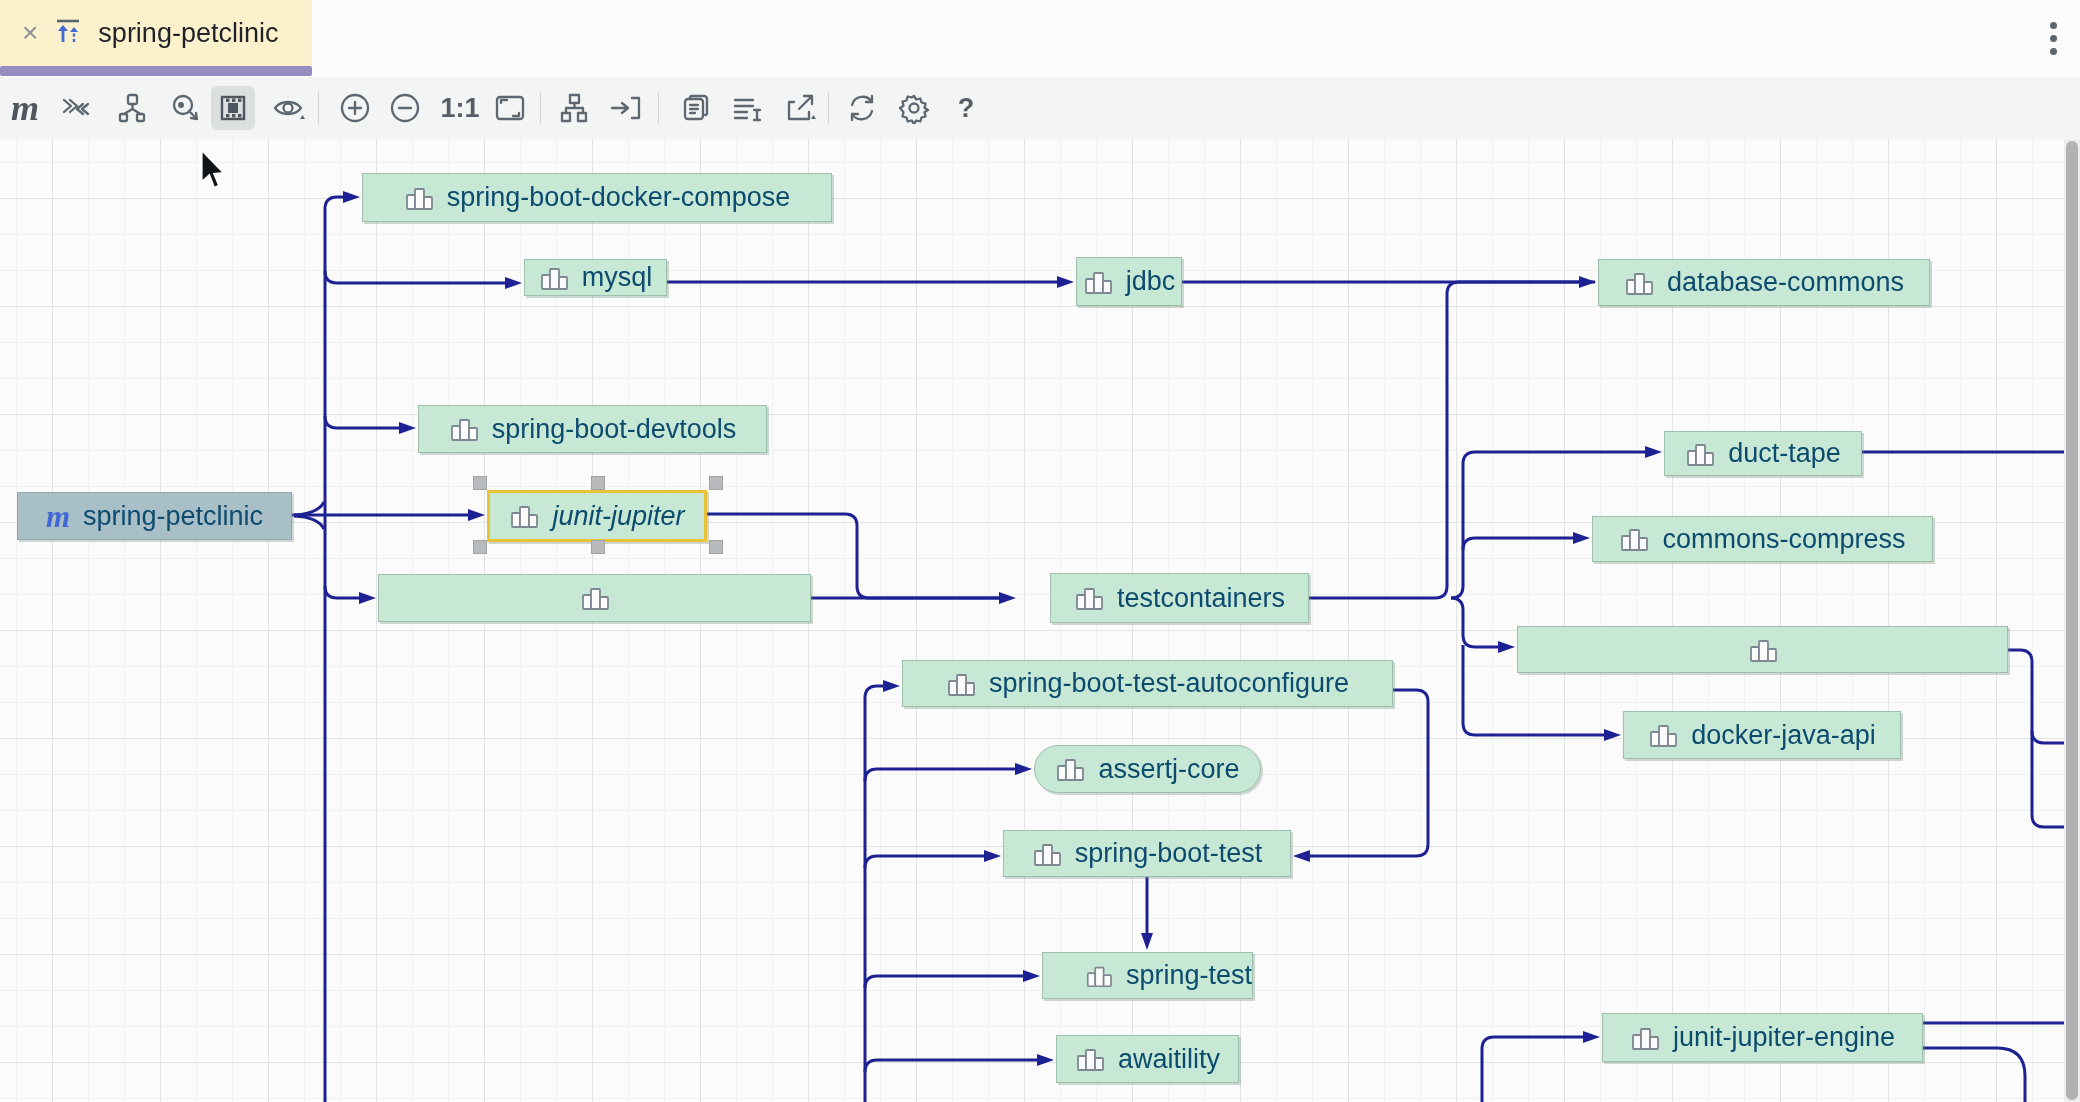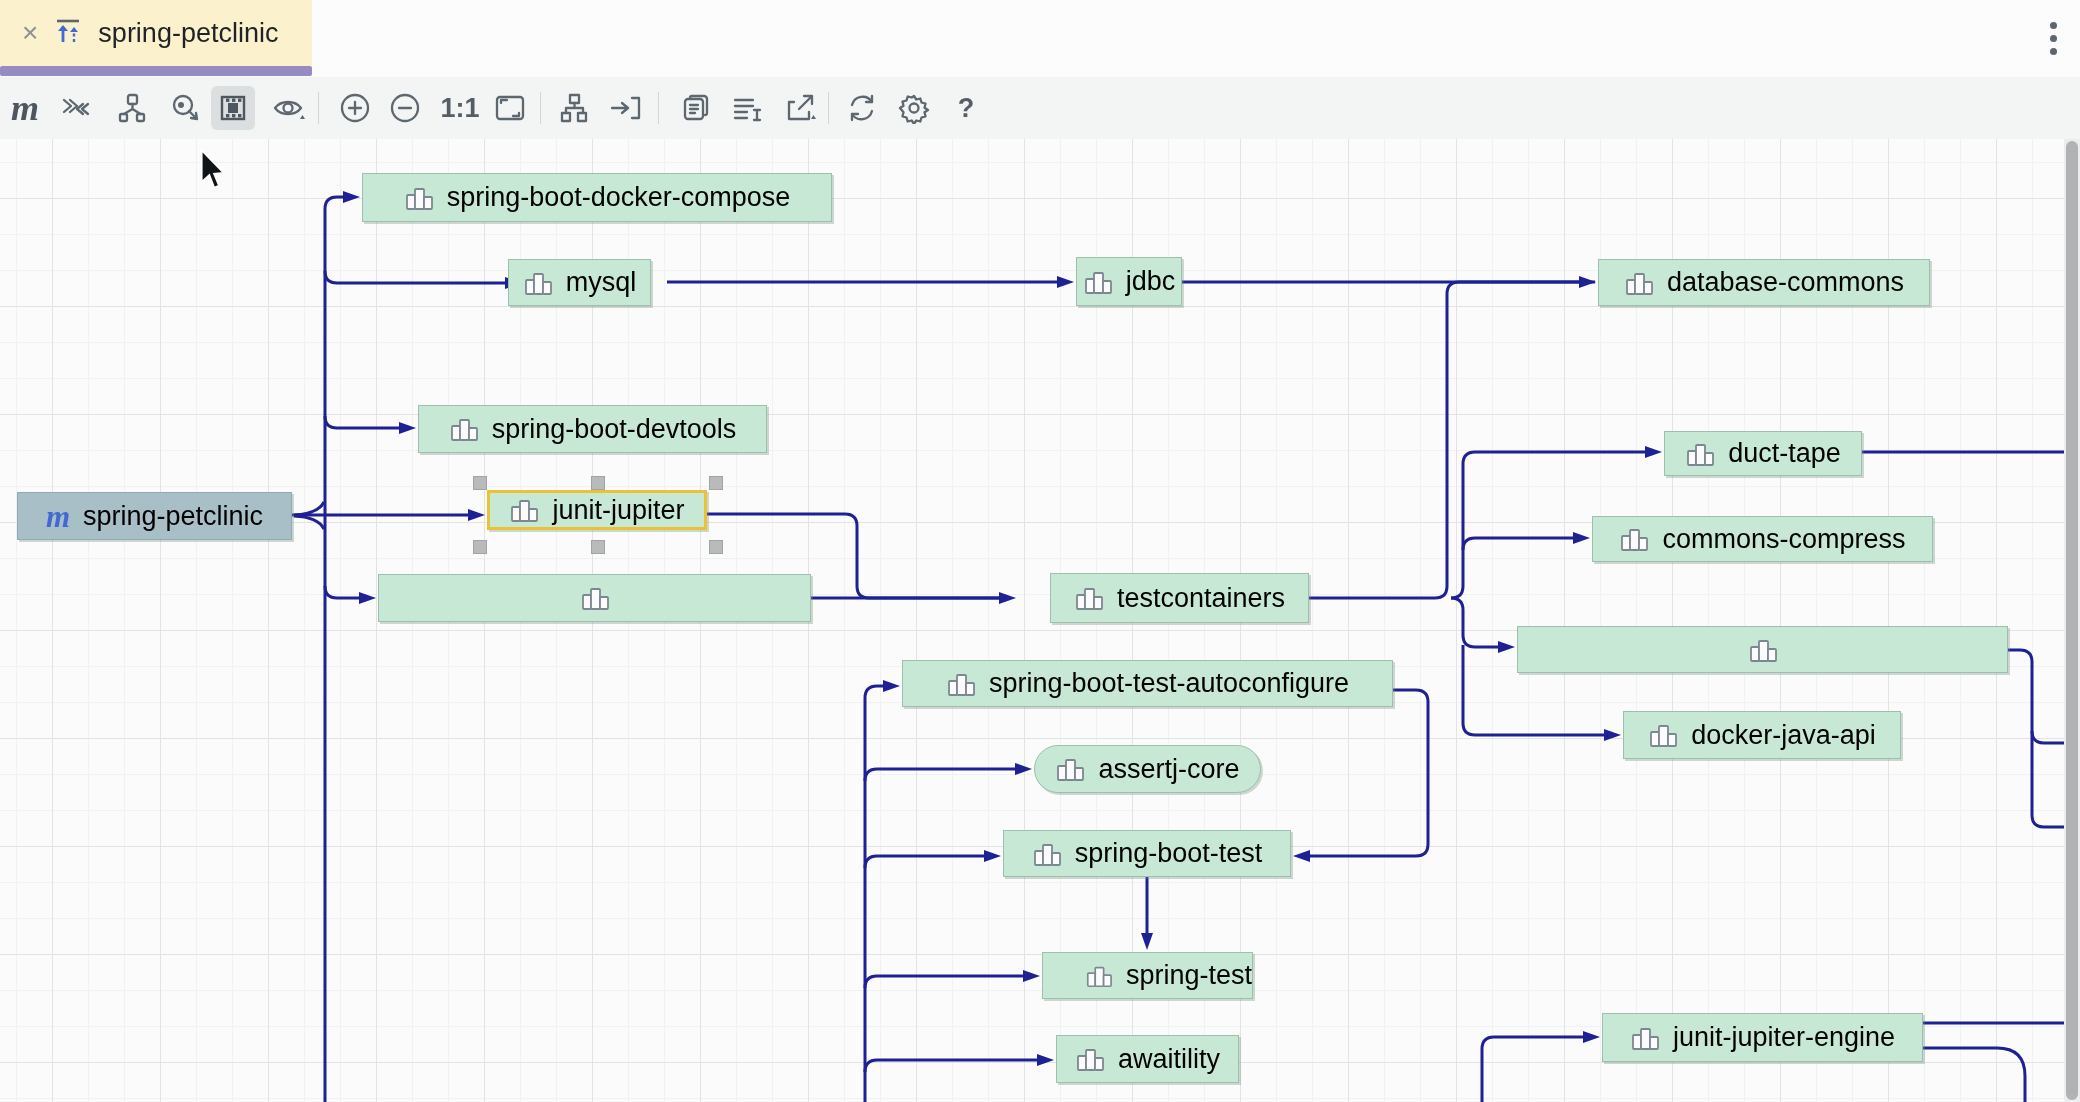--- a/index.html
+++ b/index.html
@@ -28,21 +28,21 @@
     background-image:
       linear-gradient(90deg,#e2e3e3 1.5px,transparent 1.5px),
       linear-gradient(#e2e3e3 1.5px,transparent 1.5px),
       linear-gradient(90deg,#f0f1f1 1px,transparent 1px),
       linear-gradient(#f0f1f1 1px,transparent 1px);
     background-size:108px 108px,108px 108px,36px 36px,36px 36px;
     background-position:52px 0,0 59px,16px 0,0 23px;}
   #edges{position:absolute;left:0;top:-139px;width:2080px;height:1102px;pointer-events:none;}
   .node{position:absolute;display:flex;align-items:center;justify-content:center;gap:13px;box-sizing:border-box;
         background:#c6e8d5;border:1px solid #9fbfae;box-shadow:2px 2px 0 rgba(120,145,132,.35);cursor:pointer;}
-  .node .nlabel{font-size:27px;color:#000000;white-space:nowrap;}
+  .node .nlabel{font-size:27px;color:#0c4a6e;white-space:nowrap;}
   .node.module{background:#a9bfc7;border-color:#93a9b1;}
   .node.selected{border:3px solid #e9c236;}
   .m-icon{font-family:"Liberation Serif","DejaVu Serif",serif;font-style:italic;font-weight:bold;font-size:31px;color:#4268d3;line-height:1;}
   .handle{position:absolute;width:12px;height:12px;background:#b9babc;border:1px solid #a2a3a5;}
   
   #vscroll{position:absolute;right:0;top:139px;width:16px;height:963px;background:#ededed;}
   #vscroll .thumb{position:absolute;left:2px;right:2px;top:2px;bottom:2px;background:#b0b2b4;border-radius:7px;cursor:pointer;}
   #cursor{position:absolute;left:200px;top:150px;pointer-events:none;}
 </style>
 </head>
@@ -247,21 +247,21 @@
       </svg>
     <div id="nodes">
         <div class="node" style="left: 362px; top: 34px; width: 470px; height: 49px;">
           <svg width="30" height="30" viewBox="0 0 30 30">
   <rect x="3" y="12" width="8" height="14" rx="1" fill="#fbfbfb" stroke="#7d8791" stroke-width="1.8"></rect>
   <rect x="11" y="6" width="9" height="20" rx="1" fill="#fbfbfb" stroke="#7d8791" stroke-width="1.8"></rect>
   <rect x="20" y="14" width="8" height="12" rx="1" fill="#fbfbfb" stroke="#7d8791" stroke-width="1.8"></rect>
           </svg>
           <span class="nlabel">spring-boot-docker-compose</span>
         </div>
-        <div class="node" style="left: 508px; top: 120px; width: 143px; height: 47px;">
+        <div class="node" style="left: 524px; top: 120px; width: 143px; height: 37px;">
           <svg width="30" height="30" viewBox="0 0 30 30">
   <rect x="3" y="12" width="8" height="14" rx="1" fill="#fbfbfb" stroke="#7d8791" stroke-width="1.8"></rect>
   <rect x="11" y="6" width="9" height="20" rx="1" fill="#fbfbfb" stroke="#7d8791" stroke-width="1.8"></rect>
   <rect x="20" y="14" width="8" height="12" rx="1" fill="#fbfbfb" stroke="#7d8791" stroke-width="1.8"></rect>
           </svg>
           <span class="nlabel">mysql</span>
         </div>
         <div class="node" style="left: 1076px; top: 118px; width: 106px; height: 49px;">
           <svg width="30" height="30" viewBox="0 0 30 30">
   <rect x="3" y="12" width="8" height="14" rx="1" fill="#fbfbfb" stroke="#7d8791" stroke-width="1.8"></rect>
@@ -279,21 +279,21 @@
           <span class="nlabel">database-commons</span>
         </div>
         <div class="node" style="left: 418px; top: 266px; width: 349px; height: 48px;">
           <svg width="30" height="30" viewBox="0 0 30 30">
   <rect x="3" y="12" width="8" height="14" rx="1" fill="#fbfbfb" stroke="#7d8791" stroke-width="1.8"></rect>
   <rect x="11" y="6" width="9" height="20" rx="1" fill="#fbfbfb" stroke="#7d8791" stroke-width="1.8"></rect>
   <rect x="20" y="14" width="8" height="12" rx="1" fill="#fbfbfb" stroke="#7d8791" stroke-width="1.8"></rect>
           </svg>
           <span class="nlabel">spring-boot-devtools</span>
         </div>
-        <div class="node selected" style="left: 487px; top: 351px; width: 220px; height: 40px;">
+        <div class="node selected" style="left: 487px; top: 351px; width: 220px; height: 52px; font-style: italic;">
           <svg width="30" height="30" viewBox="0 0 30 30">
   <rect x="3" y="12" width="8" height="14" rx="1" fill="#fbfbfb" stroke="#7d8791" stroke-width="1.8"></rect>
   <rect x="11" y="6" width="9" height="20" rx="1" fill="#fbfbfb" stroke="#7d8791" stroke-width="1.8"></rect>
   <rect x="20" y="14" width="8" height="12" rx="1" fill="#fbfbfb" stroke="#7d8791" stroke-width="1.8"></rect>
           </svg>
           <span class="nlabel">junit-jupiter</span>
         </div>
         <div class="node module" style="left: 17px; top: 353px; width: 275px; height: 48px;">
           <span class="m-icon">m</span>
           <span class="nlabel">spring-petclinic</span>

